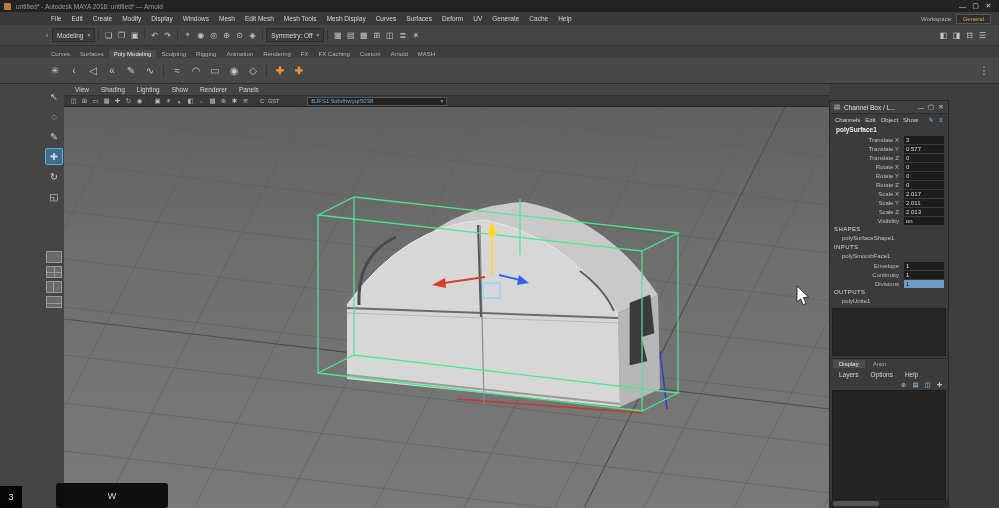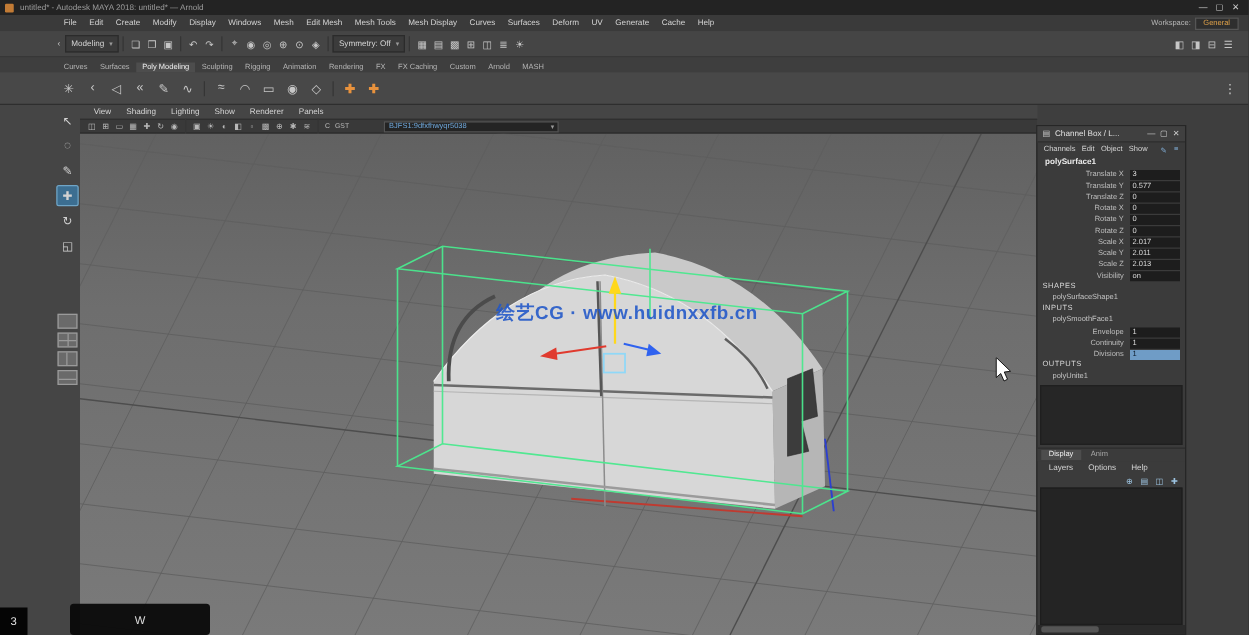--- a/index.html
+++ b/index.html
@@ -313,21 +313,20 @@
           <line stroke-width="1.8" x1="421" y1="170" x2="380" y2="176" stroke="#e03a2e"></line>
           <polygon points="368,178 381,171 382,181" fill="#e03a2e"></polygon>
           <line stroke-width="1.8" x1="435" y1="168" x2="456" y2="173" stroke="#2f62ef"></line>
           <polygon points="465,176 455,168 453,178" fill="#2f62ef"></polygon>
           <rect stroke-width="1.4" fill="none" x="419" y="176" width="17" height="15" stroke="#8fd8f8"></rect>
         </g>
       </svg>
     </div>
   </div>
 
-  <div id="watermark" class="abs">绘艺CG · www.huidnxxfb.cn</div>
 
   <div id="rightstrip" class="abs"></div>
 
   <div id="cbwin" class="abs">
     <div class="cb-title flex">
       <span class="ic sm">▤</span>
       <span class="t">Channel Box / L...</span>
       <span class="winbtn">—</span>
       <span class="winbtn">▢</span>
       <span class="winbtn">✕</span>

